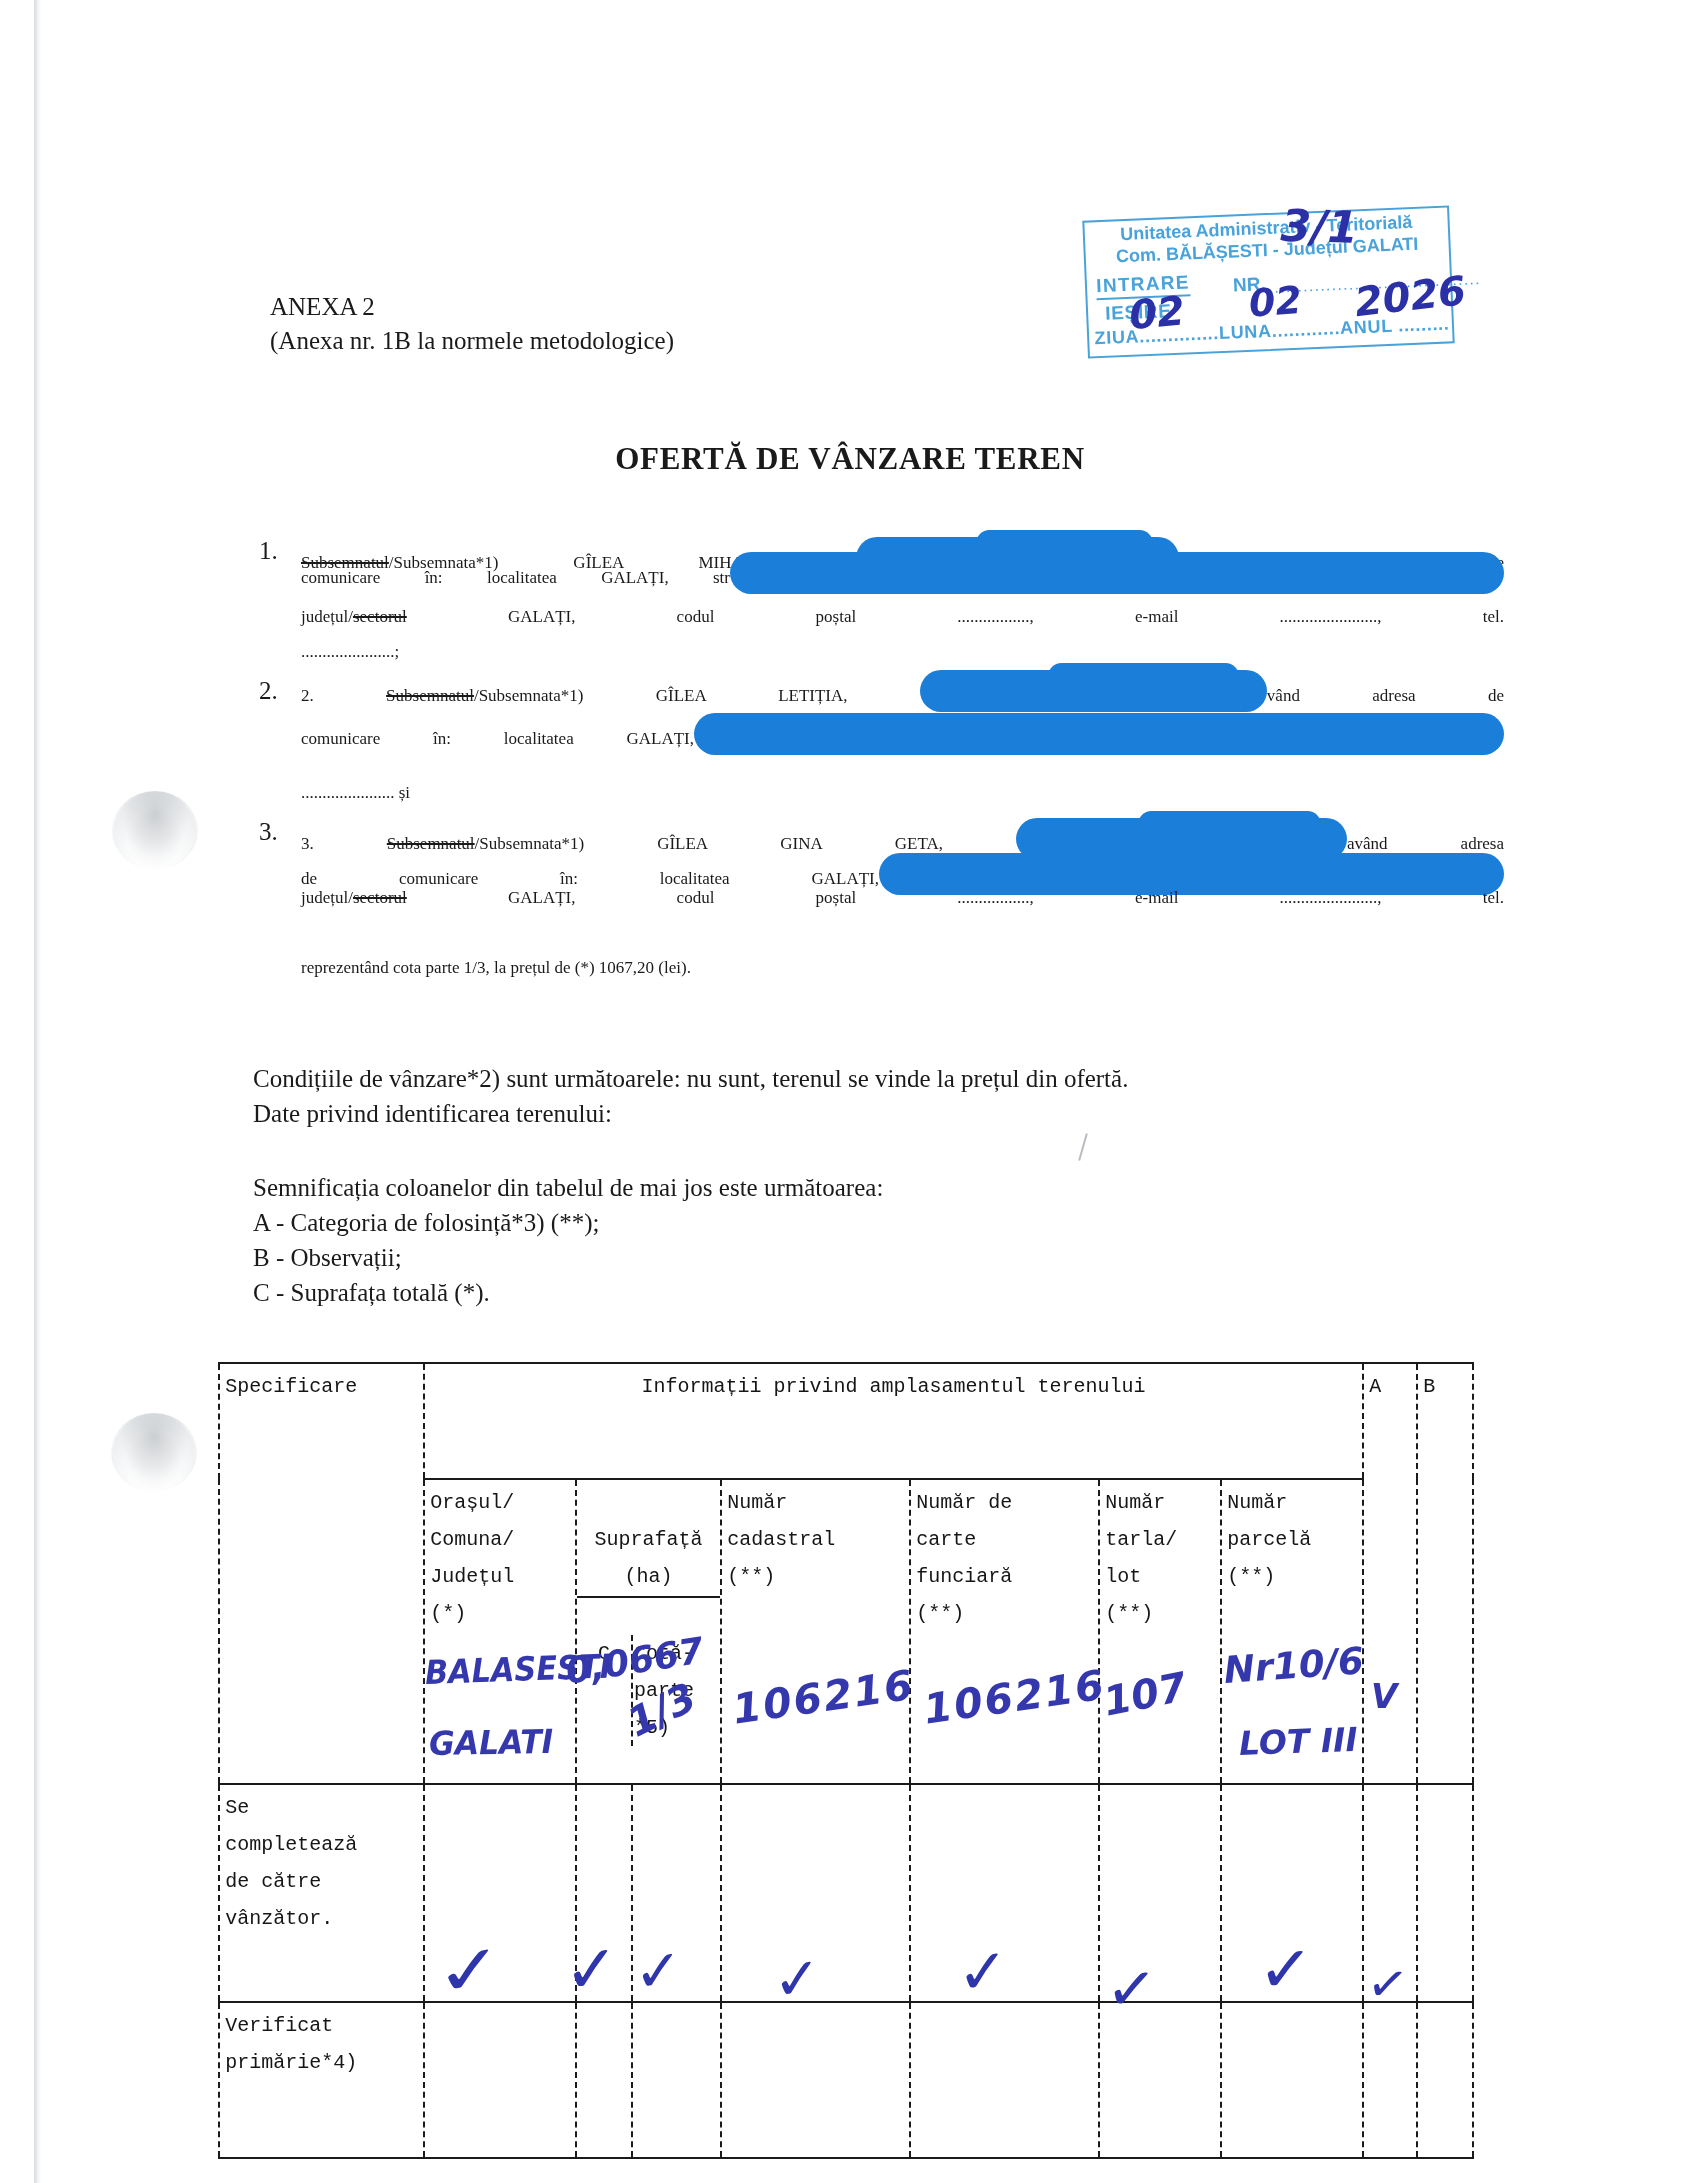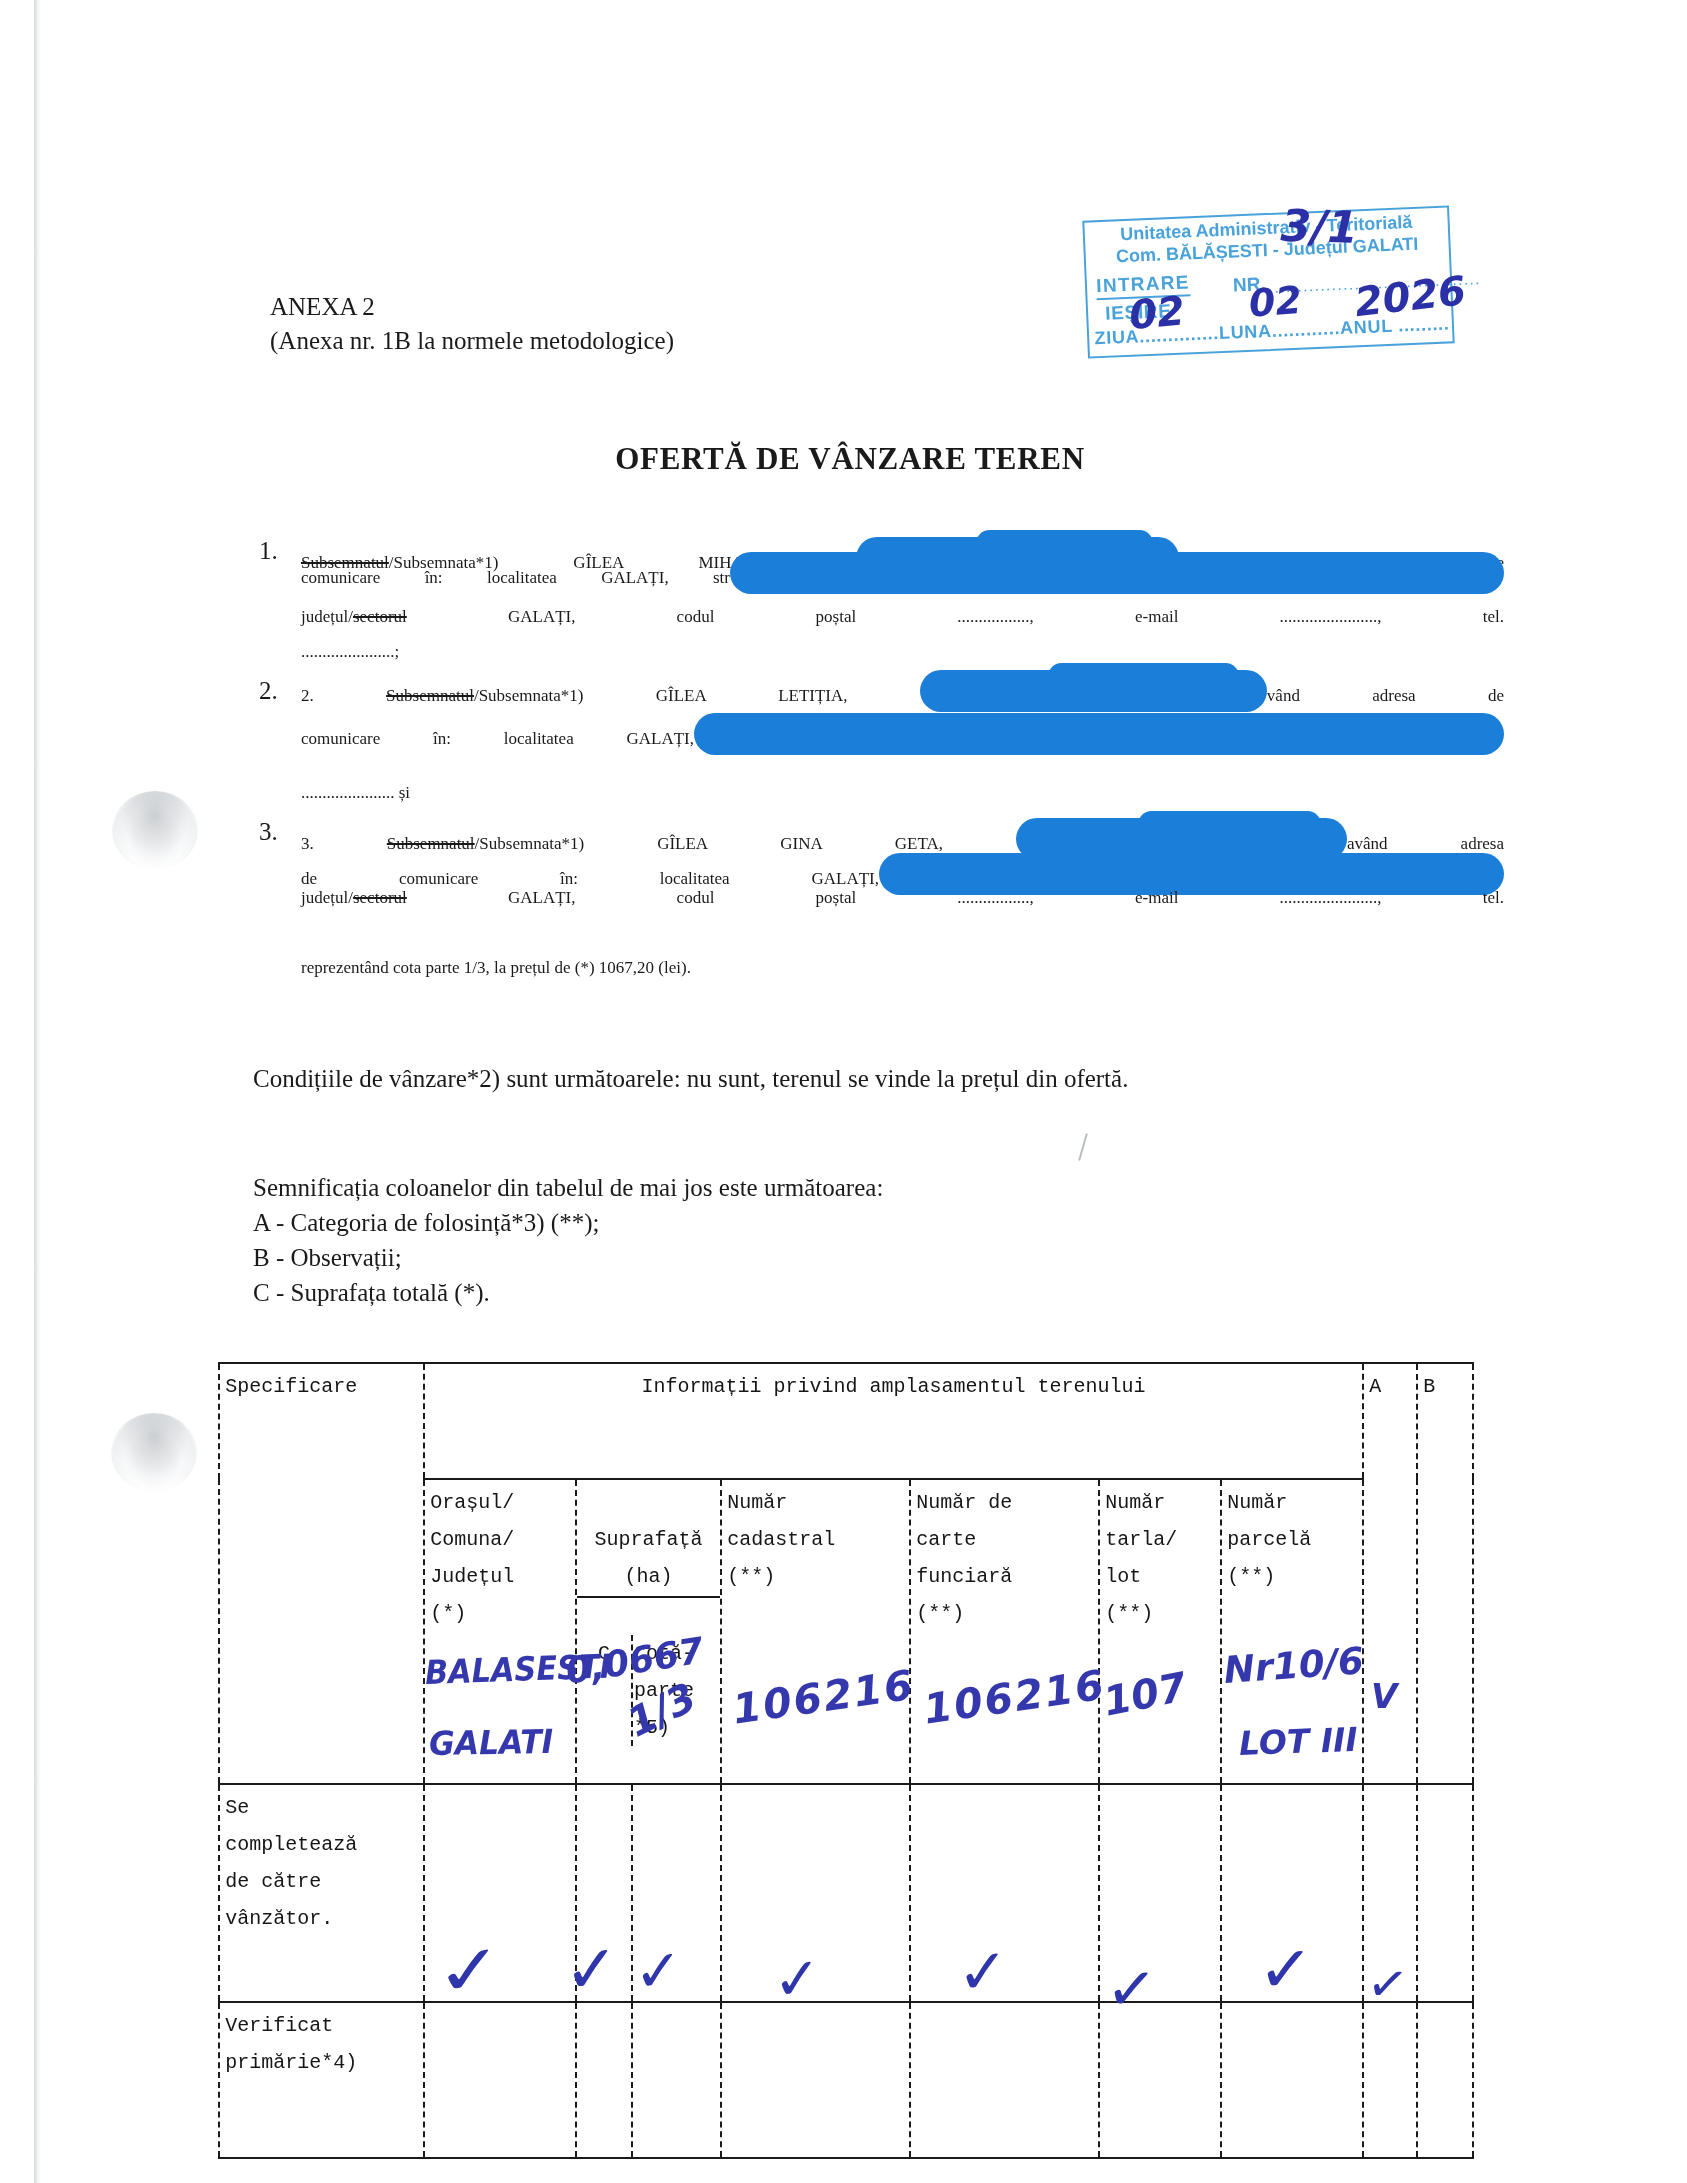--- a/index.html
+++ b/index.html
@@ -132,20 +132,21 @@
   <div class="pline just" style="top:713px;"><span>comunicare în: localitatea GALAȚI,</span><span class="redact w1225"></span></div>
   <div class="pline" style="top:783px;">...................... și</div>
 
   <div class="pnum" style="left:259px;top:818px;">3.</div>
   <div class="pline just" style="top:818px;"><span>3. </span><span class="strike">Subsemnatul</span><span>/Subsemnata*1) GÎLEA GINA GETA,</span> <span class="redact bump w500"></span><span>având adresa</span></div>
   <div class="pline just" style="top:853px;"><span>de comunicare în: localitatea GALAȚI,</span><span class="redact w945"></span></div>
   <div class="pline just" style="top:888px;"><span>județul/</span><span class="strike">sectorul</span><span> GALAȚI, codul poștal ................., e-mail ......................., tel.</span></div>
   <div class="pline" style="top:958px;">reprezentând cota parte 1/3, la prețul de (*) 1067,20 (lei).</div>
 
   <div class="abs body38" style="left:253px;top:1061px;width:1250px;">Condițiile de vânzare*2) sunt următoarele: nu sunt, terenul se vinde la prețul din ofertă.</div>
+  <div class="abs body38" style="left:253px;top:1096px;width:1250px;">Date privind identificarea terenului:</div>
 
   <div class="abs body38" style="left:253px;top:1170px;width:1250px;">Semnificația coloanelor din tabelul de mai jos este următoarea:</div>
   <div class="abs body38" style="left:253px;top:1205px;width:1250px;">A - Categoria de folosință*3) (**);</div>
   <div class="abs body38" style="left:253px;top:1240px;width:1250px;">B - Observații;</div>
   <div class="abs body38" style="left:253px;top:1275px;width:1250px;">C - Suprafața totală (*).</div>
 
   <div class="tblwrap">
     <table class="t">
       <colgroup>
         <col style="width:205px">

